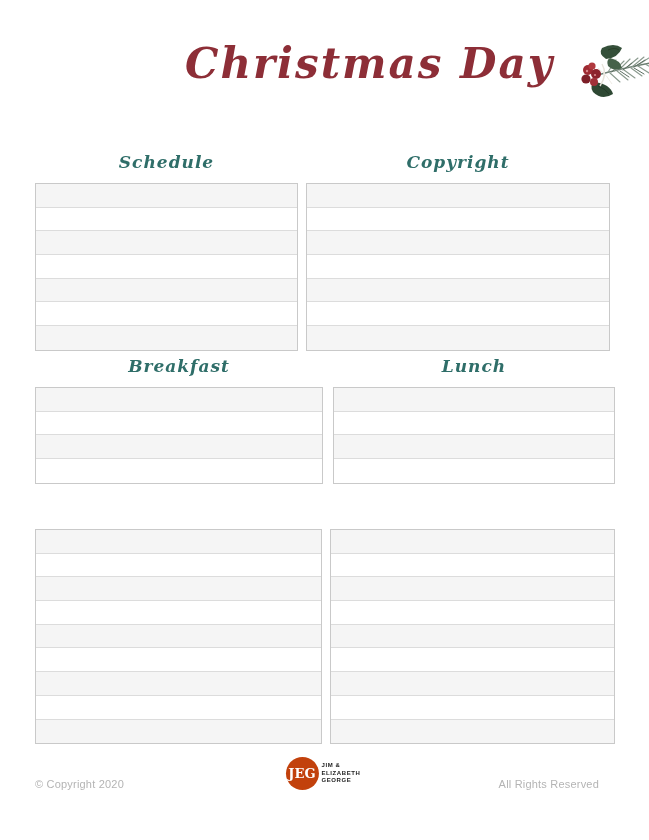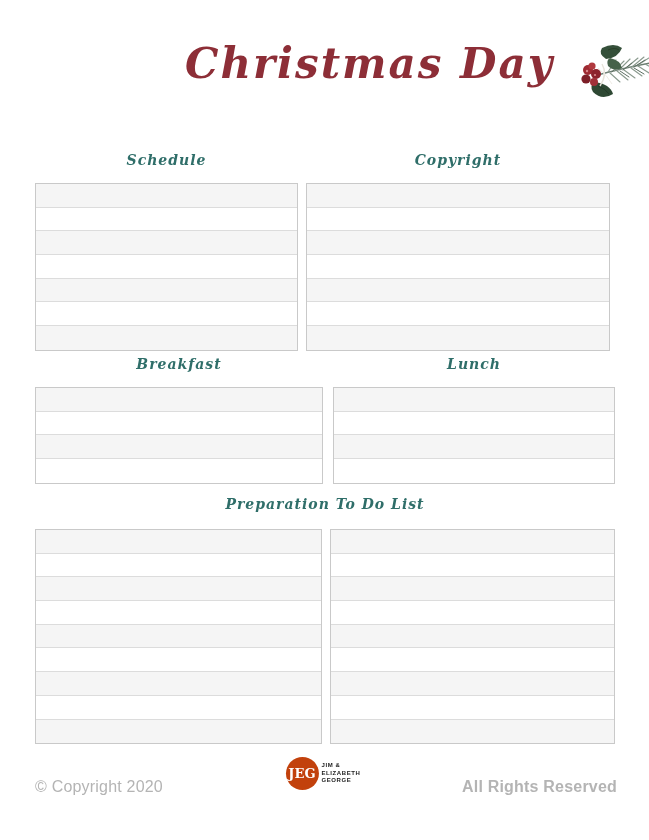--- a/index.html
+++ b/index.html
@@ -29,21 +29,21 @@
   }
   .sprig{margin-top:6px;}
 
   
   .heading{
     position:absolute;
     text-align:center;
     font-family:"DejaVu Serif",serif;
     font-style:italic;
     font-weight:600;
-    font-size:14px;
+    font-size:17px;
     letter-spacing:1px;
     color:var(--color-heading-script,#2f6e69);
   }
   .h-schedule  {left:35px;  width:263px; top:152px;}
   .h-traditions{left:306px; width:304px; top:152px;}
   .h-breakfast {left:35px;  width:288px; top:356px;}
   .h-lunch     {left:333px; width:282px; top:356px;}
   .h-prep      {left:35px;  width:580px; top:496px;}
 
   
@@ -64,26 +64,26 @@
   .t-schedule  {left:35px;  top:183px; width:263px;}
   .t-traditions{left:306px; top:183px; width:304px;}
   .t-breakfast {left:35px;  top:387px; width:288px;}
   .t-lunch     {left:333px; top:387px; width:282px;}
   .t-prep-left {left:35px;  top:529px; width:287px;}
   .t-prep-right{left:330px; top:529px; width:285px;}
 
   
   .footer-text{
     position:absolute;top:778px;
-    font-size:16px;
+    font-size:11px;
     color:var(--color-footer-text,#b4b4b4);
     letter-spacing:.2px;
   }
   .copyright{left:35px;}
-  .rights{right:32px;text-align:right;font-weight:bold;}
+  .rights{right:50px;text-align:right;}
 
   .logo{
     position:absolute;top:757px;left:50%;
     transform:translateX(-52%);
     display:flex;align-items:center;gap:3px;
   }
   .logo-circle{
     width:33px;height:33px;border-radius:50%;
     background:#c2410c;color:#ffffff;
     display:flex;align-items:center;justify-content:center;
@@ -147,21 +147,20 @@
 
       <path d="M34 24 Q40 34 32 46" stroke="#e6e2da" stroke-width="1.4" fill="none"></path>
       <path d="M30 28 Q40 36 44 44" stroke="#efece5" stroke-width="1" fill="none"></path>
     </svg>
   </div>
 
   <div class="heading h-schedule">Schedule</div>
   <div class="heading h-traditions">Copyright</div>
   <div class="heading h-lunch">Lunch</div>
   <div class="heading h-breakfast">Breakfast</div>
-  <div class="heading h-prep">Preparation To Do List</div>
 
   <div class="table t-schedule">
       <div class="row"></div>
       <div class="row"></div>
       <div class="row"></div>
       <div class="row"></div>
       <div class="row"></div>
       <div class="row"></div>
       <div class="row"></div>
     </div>

